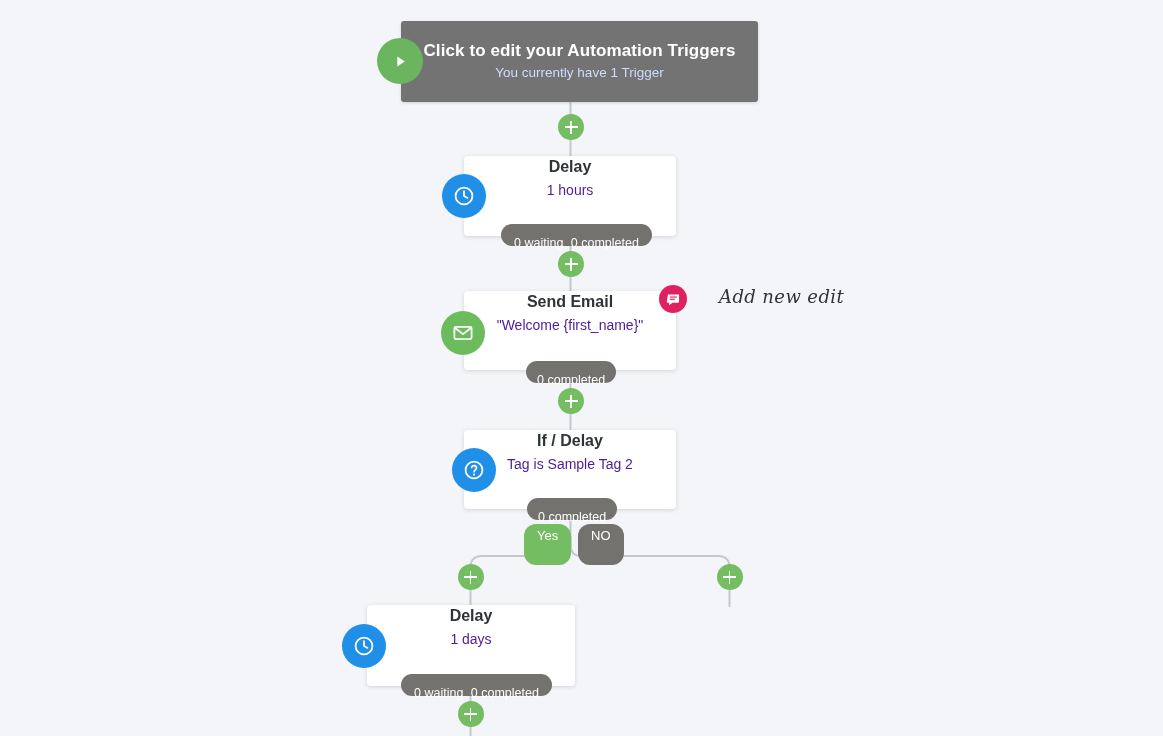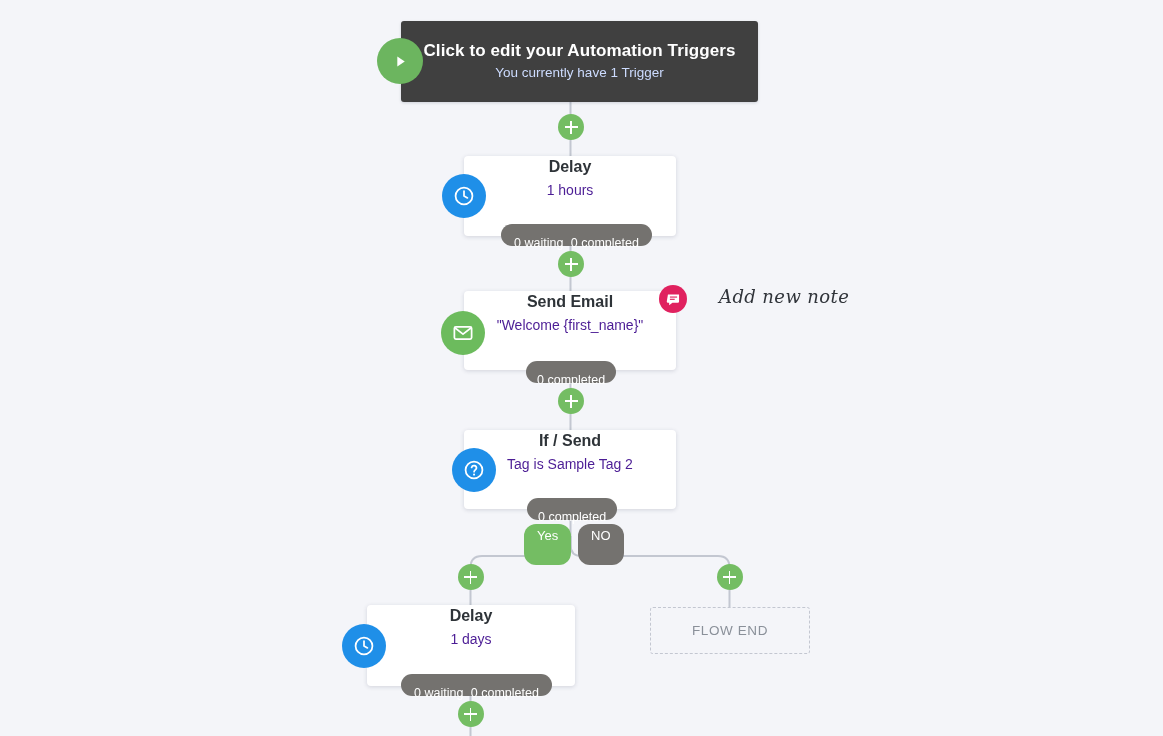--- a/index.html
+++ b/index.html
@@ -38,21 +38,21 @@
     stroke-width: 2;
   }
 
   
   .trigger-bar {
     position: absolute;
     left: 401px;
     top: 21px;
     width: 357px;
     height: 81px;
-    background: #404040;
+    background: #737373;
     border-radius: 3px;
     box-shadow: 0 1px 3px rgba(40,50,80,.18);
     display: flex;
     flex-direction: column;
     align-items: center;
     justify-content: center;
     cursor: pointer;
   }
   .trigger-title {
     color: #ffffff;
@@ -297,27 +297,27 @@
   </div>
 
   <div class="note-icon" style="left:659px; top:285px;">
     <svg width="15" height="15" viewBox="0 0 20 20" aria-hidden="true">
       <path d="M2.6 3.2 h14.8 v9.4 a1.6 1.6 0 0 1 -1.6 1.6 h-7.2 l-4.4 3.4 v-3.4 h-1.6
                a1.6 1.6 0 0 1 -1.6 -1.6 z" fill="#ffffff"></path>
       <rect x="5.2" y="6.0" width="9.6" height="1.5" fill="#e0215f"></rect>
       <rect x="5.2" y="9.0" width="6.4" height="1.5" fill="#e0215f"></rect>
     </svg>
   </div>
-  <div class="note-text" style="left:719px; top:286px;">Add new note</div>
+  <div class="note-text" style="left:719px; top:286px;">Add new edit</div>
 
   <div class="plus" style="left:558px; top:388px;"></div>
 
   <div class="card" style="left:464px; top:430px; width:212px; height:79px;">
     <div class="card-body">
-      <div class="card-title">If / Send</div>
+      <div class="card-title">If / Delay</div>
       <div class="card-sub">Tag is Sample Tag 2</div>
     </div>
   </div>
   <div class="node-icon ic-blue" style="left:452px; top:448px;">
     <svg width="22" height="22" viewBox="0 0 24 24" aria-hidden="true">
       <circle cx="12" cy="12" r="9.2" fill="none" stroke="#ffffff" stroke-width="1.9"></circle>
       <path d="M9.4 9.2 a2.7 2.7 0 0 1 5.3 .7 c0 1.8 -2.6 2.1 -2.6 3.9" fill="none" stroke="#ffffff" stroke-width="1.9" stroke-linecap="round"></path>
       <circle cx="12.05" cy="17" r="1.15" fill="#ffffff"></circle>
     </svg>
   </div>
@@ -343,17 +343,14 @@
       <path d="M12 6.6 L12 12 L15.8 14.1" fill="none" stroke="#ffffff" stroke-width="1.9" stroke-linecap="round" stroke-linejoin="round"></path>
     </svg>
   </div>
   <div class="badge gap" style="left:401px; top:674px;">
     <span class="seg">0 waiting</span>
     <span class="seg">0 completed</span>
   </div>
 
   <div class="plus" style="left:457.5px; top:701px;"></div>
 
-  <div class="flow-end" style="left:650px; top:607px; width:160px; height:47px;">
-    <span>FLOW END</span>
-  </div>
 
 </div>
 
 </body></html>

